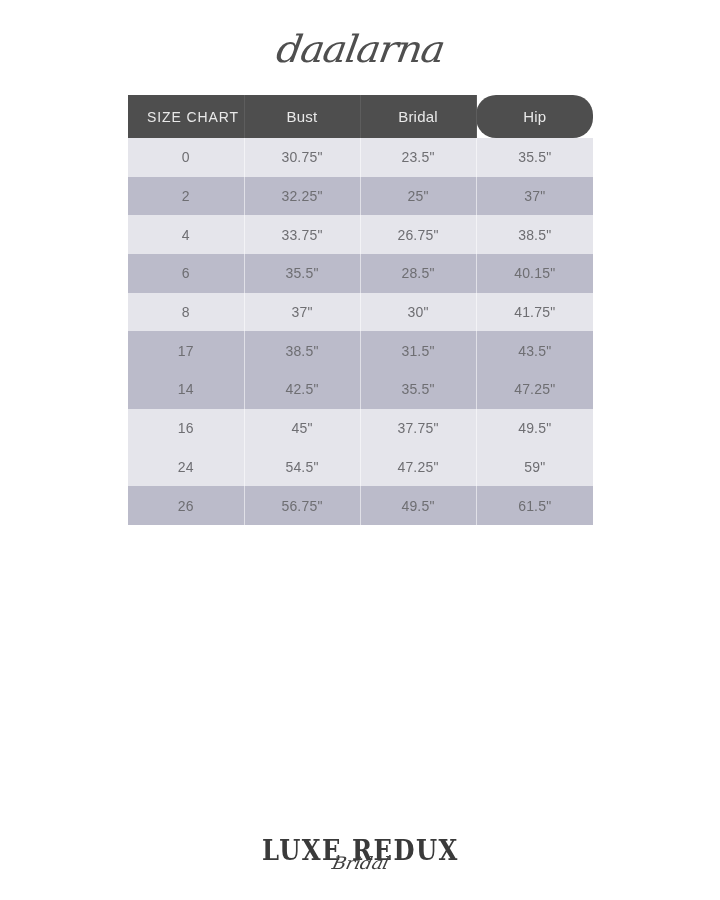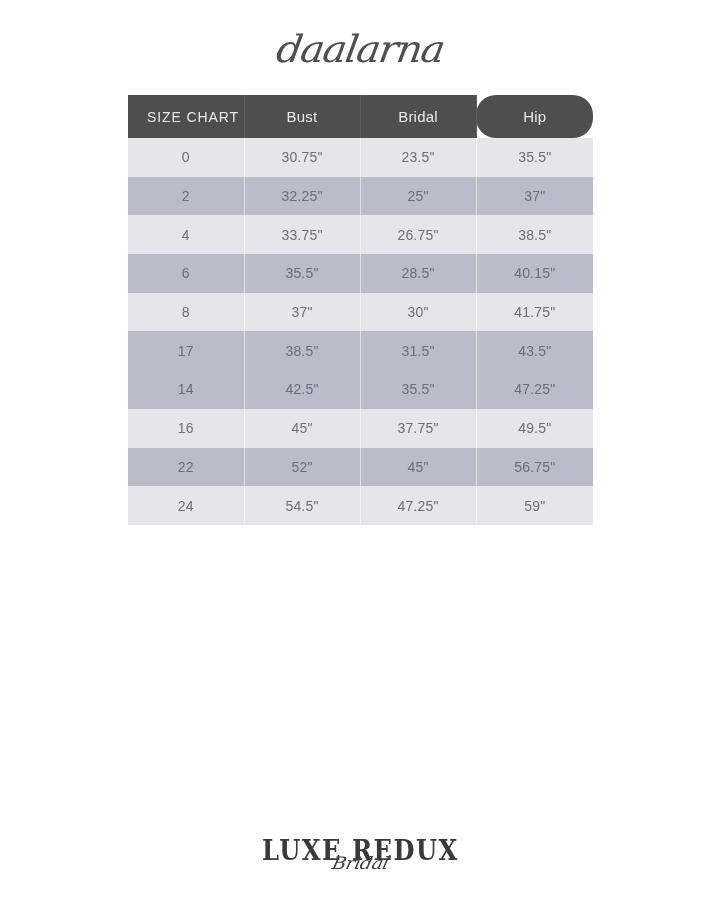--- a/index.html
+++ b/index.html
@@ -199,31 +199,31 @@
             <td>42.5"</td>
             <td>35.5"</td>
             <td>47.25"</td>
           </tr>
           <tr class="row-light">
             <td>16</td>
             <td>45"</td>
             <td>37.75"</td>
             <td>49.5"</td>
           </tr>
-          <tr class="row-dark">
-            <td>22</td>
-            <td>52"</td>
-            <td>45"</td>
-            <td>56.75"</td>
-          </tr>
           <tr class="row-light">
             <td>24</td>
             <td>54.5"</td>
             <td>47.25"</td>
             <td>59"</td>
+          </tr>
+          <tr class="row-dark">
+            <td>26</td>
+            <td>56.75"</td>
+            <td>49.5"</td>
+            <td>61.5"</td>
           </tr>
         </tbody>
     </table>
   </div>
 
   <div class="footer-logo">
     <span class="footer-logo-inner">
       <span class="footer-logo-main">LUXE REDUX</span>
       <span class="footer-logo-sub">Bridal</span>
     </span>

